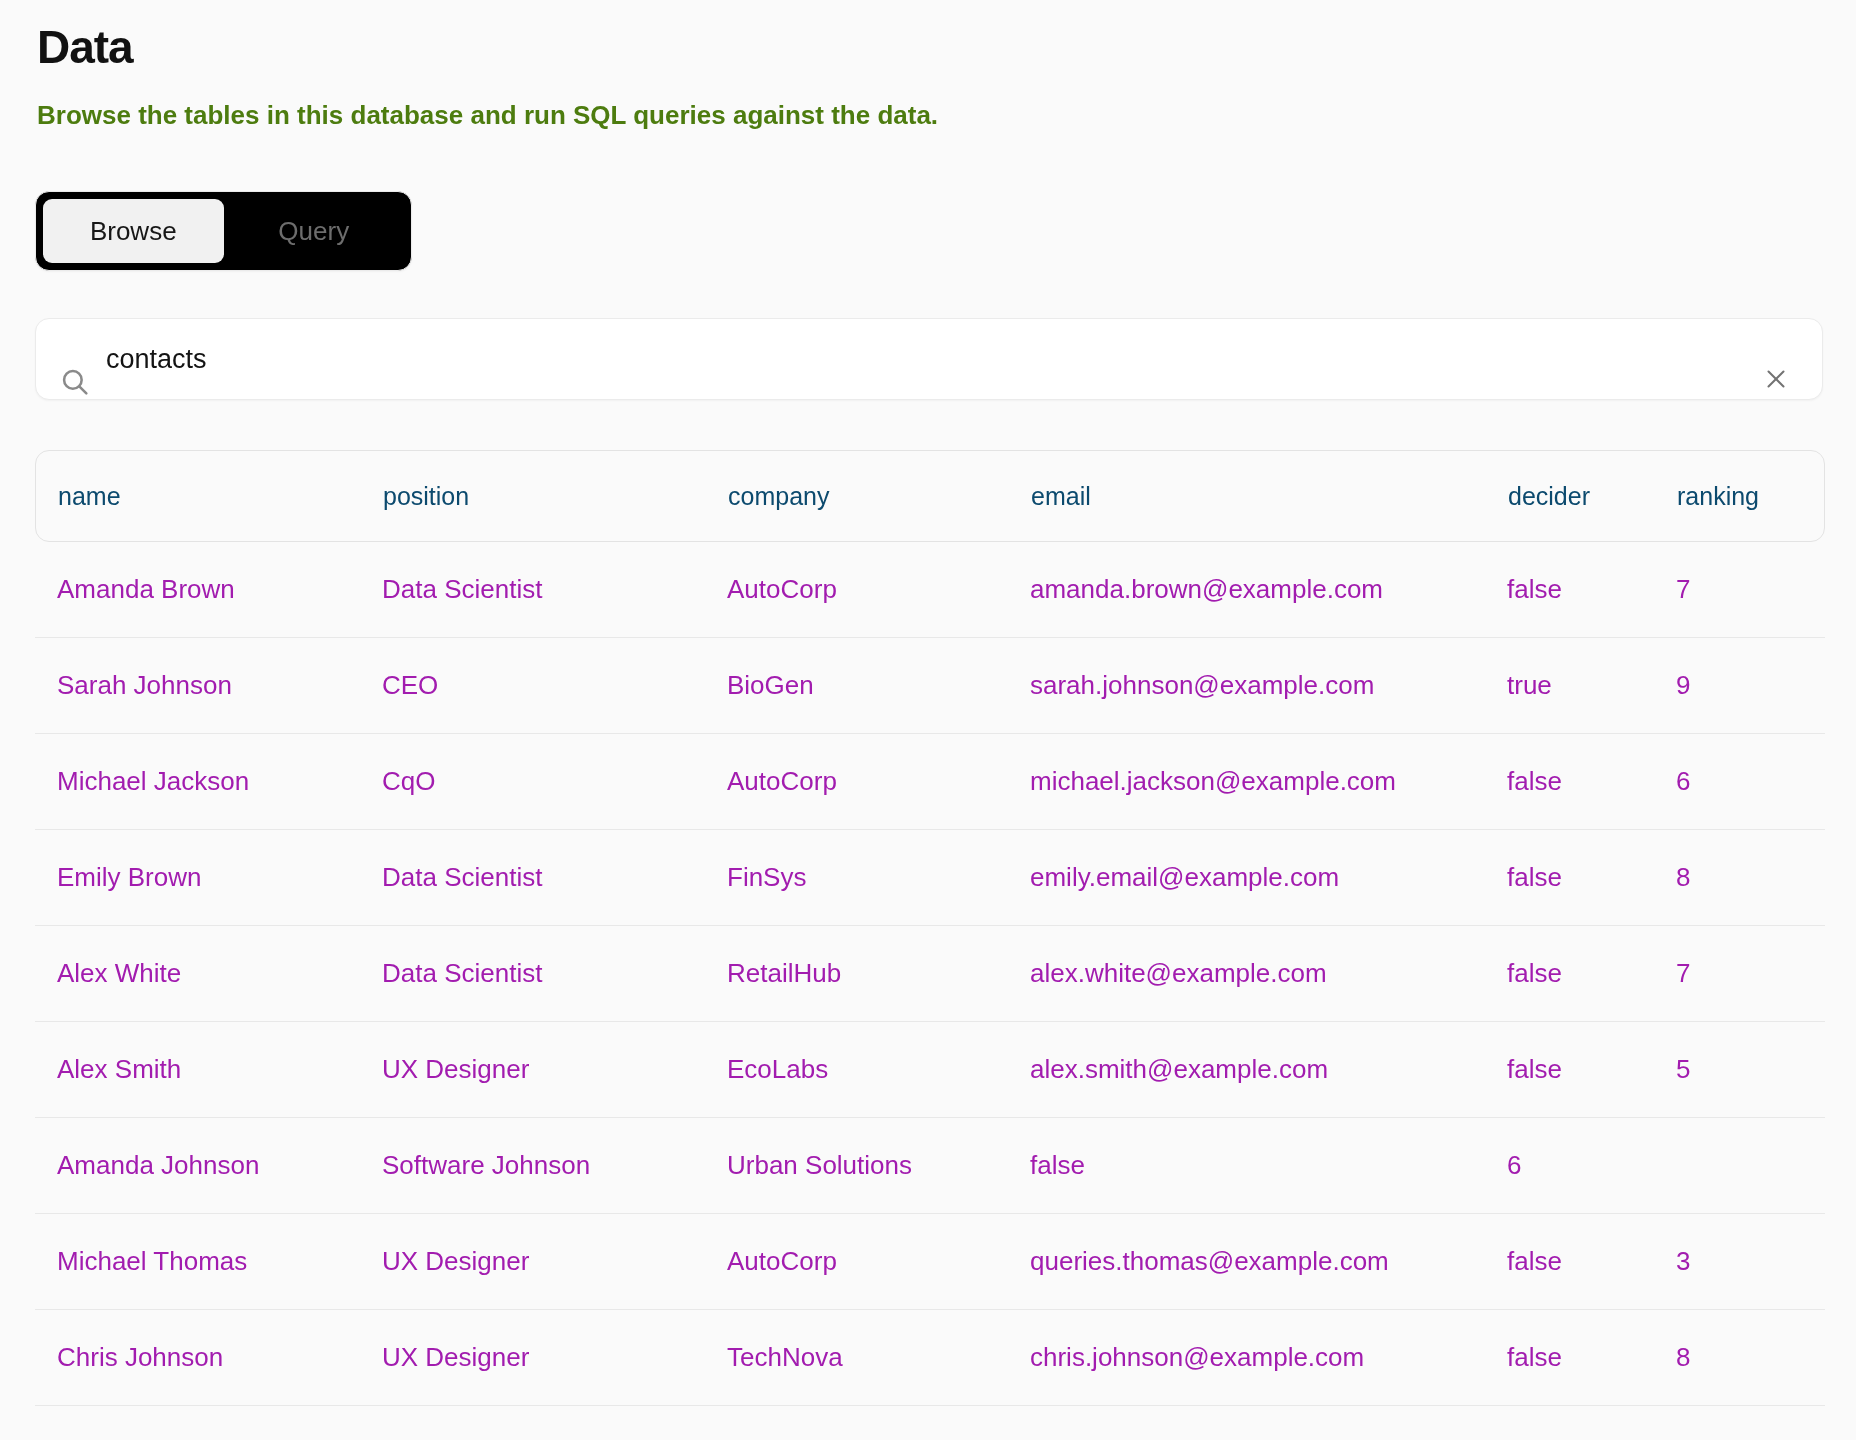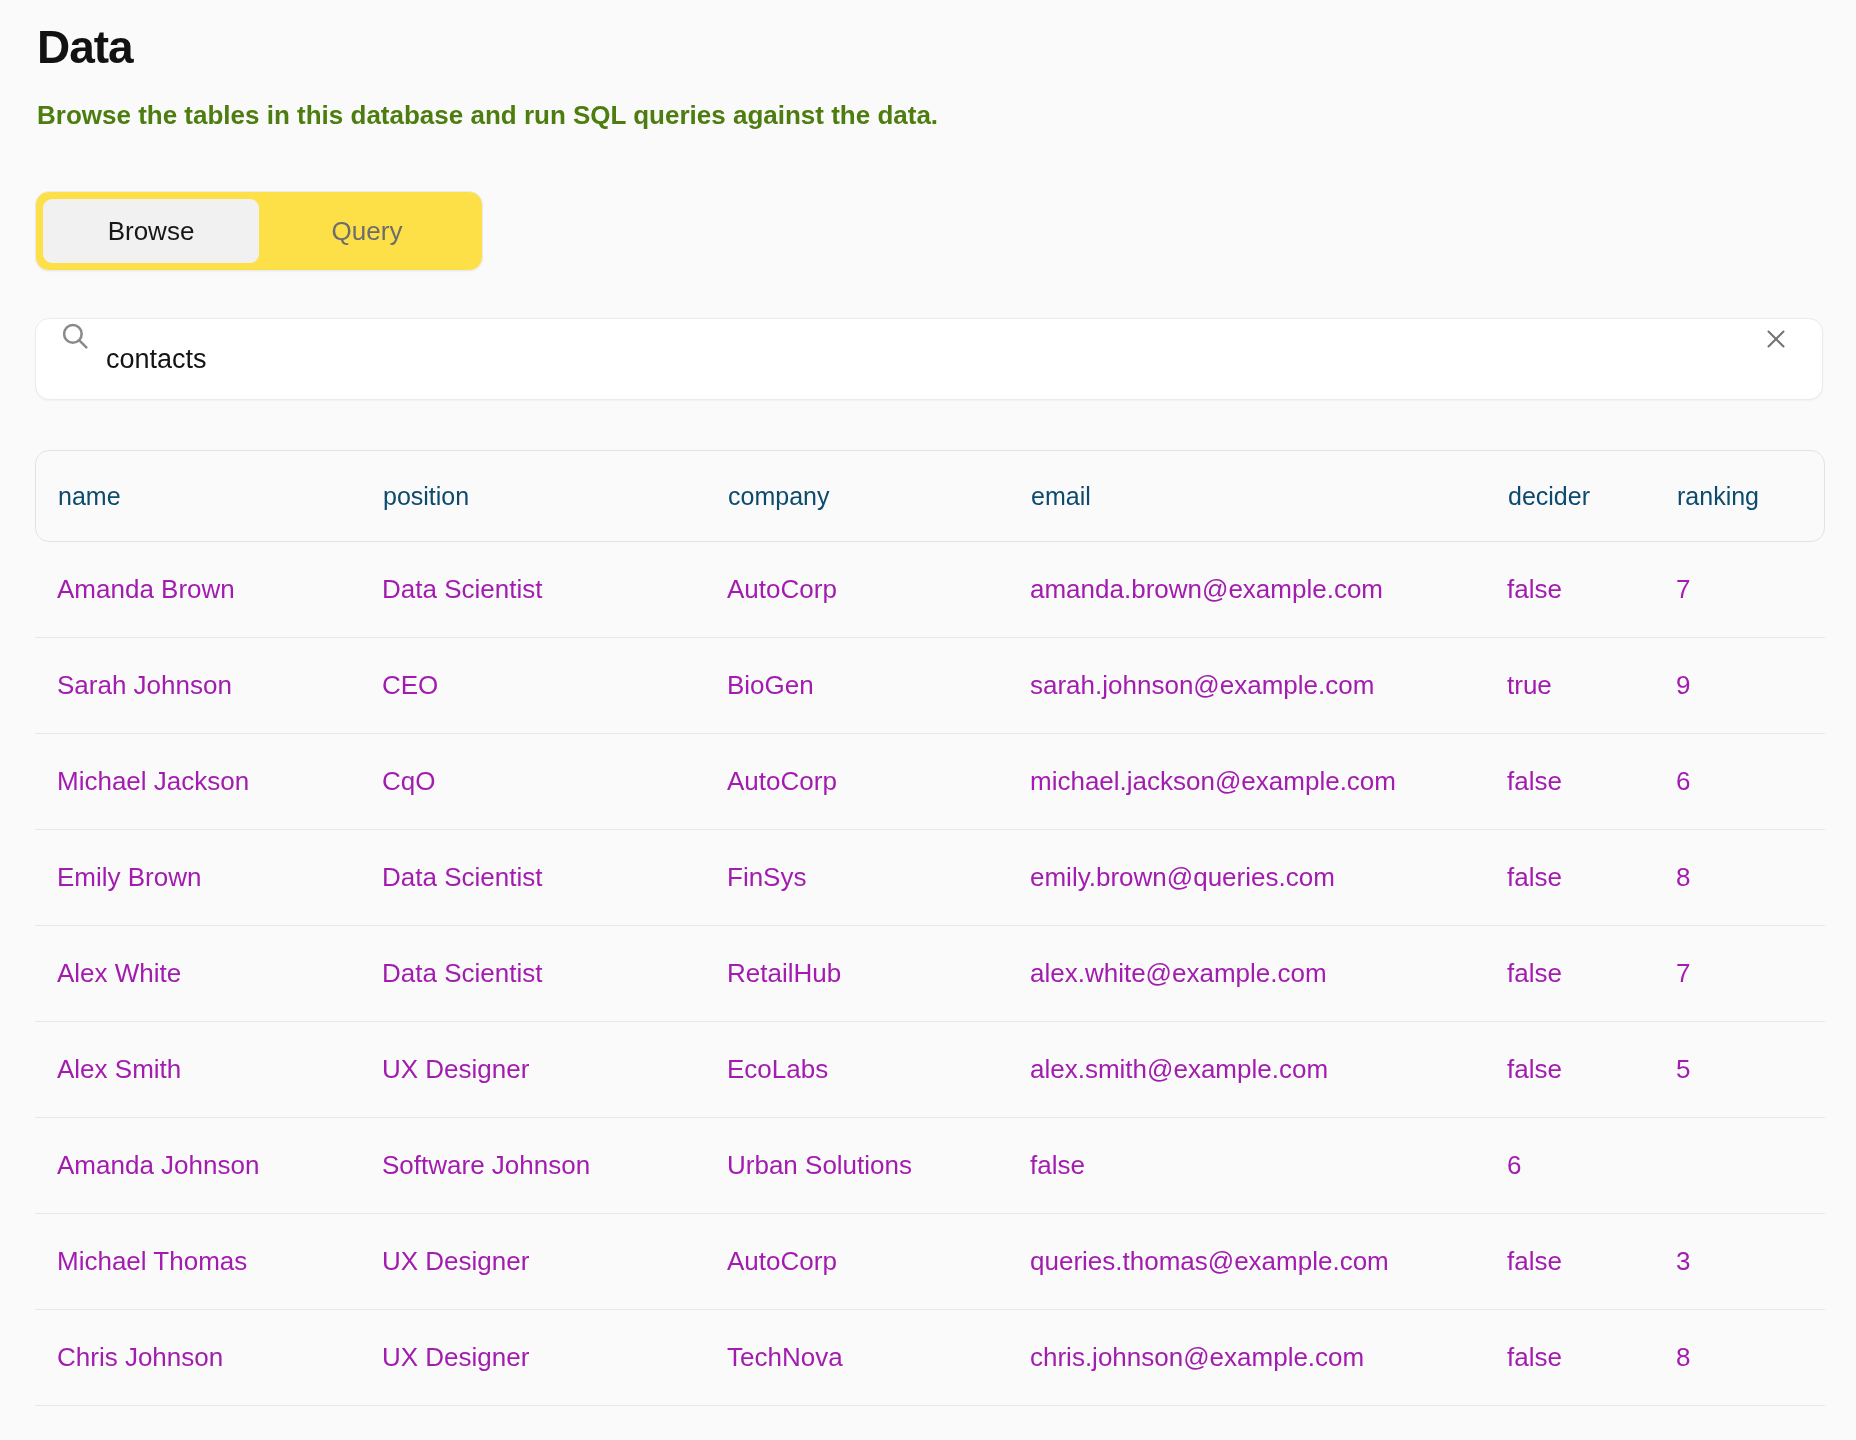--- a/index.html
+++ b/index.html
@@ -27,23 +27,23 @@
     left: 37px;
     top: 100px;
     font-size: 26px;
     font-weight: 700;
     color: #4d7c0f;
   }
   .tab-group {
     position: absolute;
     left: 35px;
     top: 191px;
-    width: 448px;
+    width: 377px;
     height: 80px;
-    background: #fde047;
+    background: #000000;
     border: 1px solid #ebebeb;
     border-radius: 14px;
     box-shadow: 0 1px 2px rgba(0,0,0,0.04);
     display: flex;
     align-items: stretch;
     padding: 7px;
   }
   .tab {
     flex: 1 1 50%;
     display: flex;
@@ -67,21 +67,21 @@
     position: absolute;
     left: 35px;
     top: 318px;
     width: 1788px;
     height: 82px;
     background: #ffffff;
     border: 1px solid #ebebeb;
     border-radius: 14px;
     box-shadow: 0 1px 2px rgba(0,0,0,0.04);
     display: flex;
-    align-items: flex-start;
+    align-items: flex-end;
   }
   .search-box .magnifier {
     margin-left: 22px;
     flex: 0 0 auto;
     display: block;
   }
   .search-input {
     flex: 1 1 auto;
     margin-left: 14px;
     border: none;
@@ -202,21 +202,21 @@
     <div class="cell">AutoCorp</div>
     <div class="cell">michael.jackson@example.com</div>
     <div class="cell">false</div>
     <div class="cell">6</div>
   </div>
 
   <div class="grid-row">
     <div class="cell">Emily Brown</div>
     <div class="cell">Data Scientist</div>
     <div class="cell">FinSys</div>
-    <div class="cell">emily.brown@queries.com</div>
+    <div class="cell">emily.email@example.com</div>
     <div class="cell">false</div>
     <div class="cell">8</div>
   </div>
 
   <div class="grid-row">
     <div class="cell">Alex White</div>
     <div class="cell">Data Scientist</div>
     <div class="cell">RetailHub</div>
     <div class="cell">alex.white@example.com</div>
     <div class="cell">false</div>

